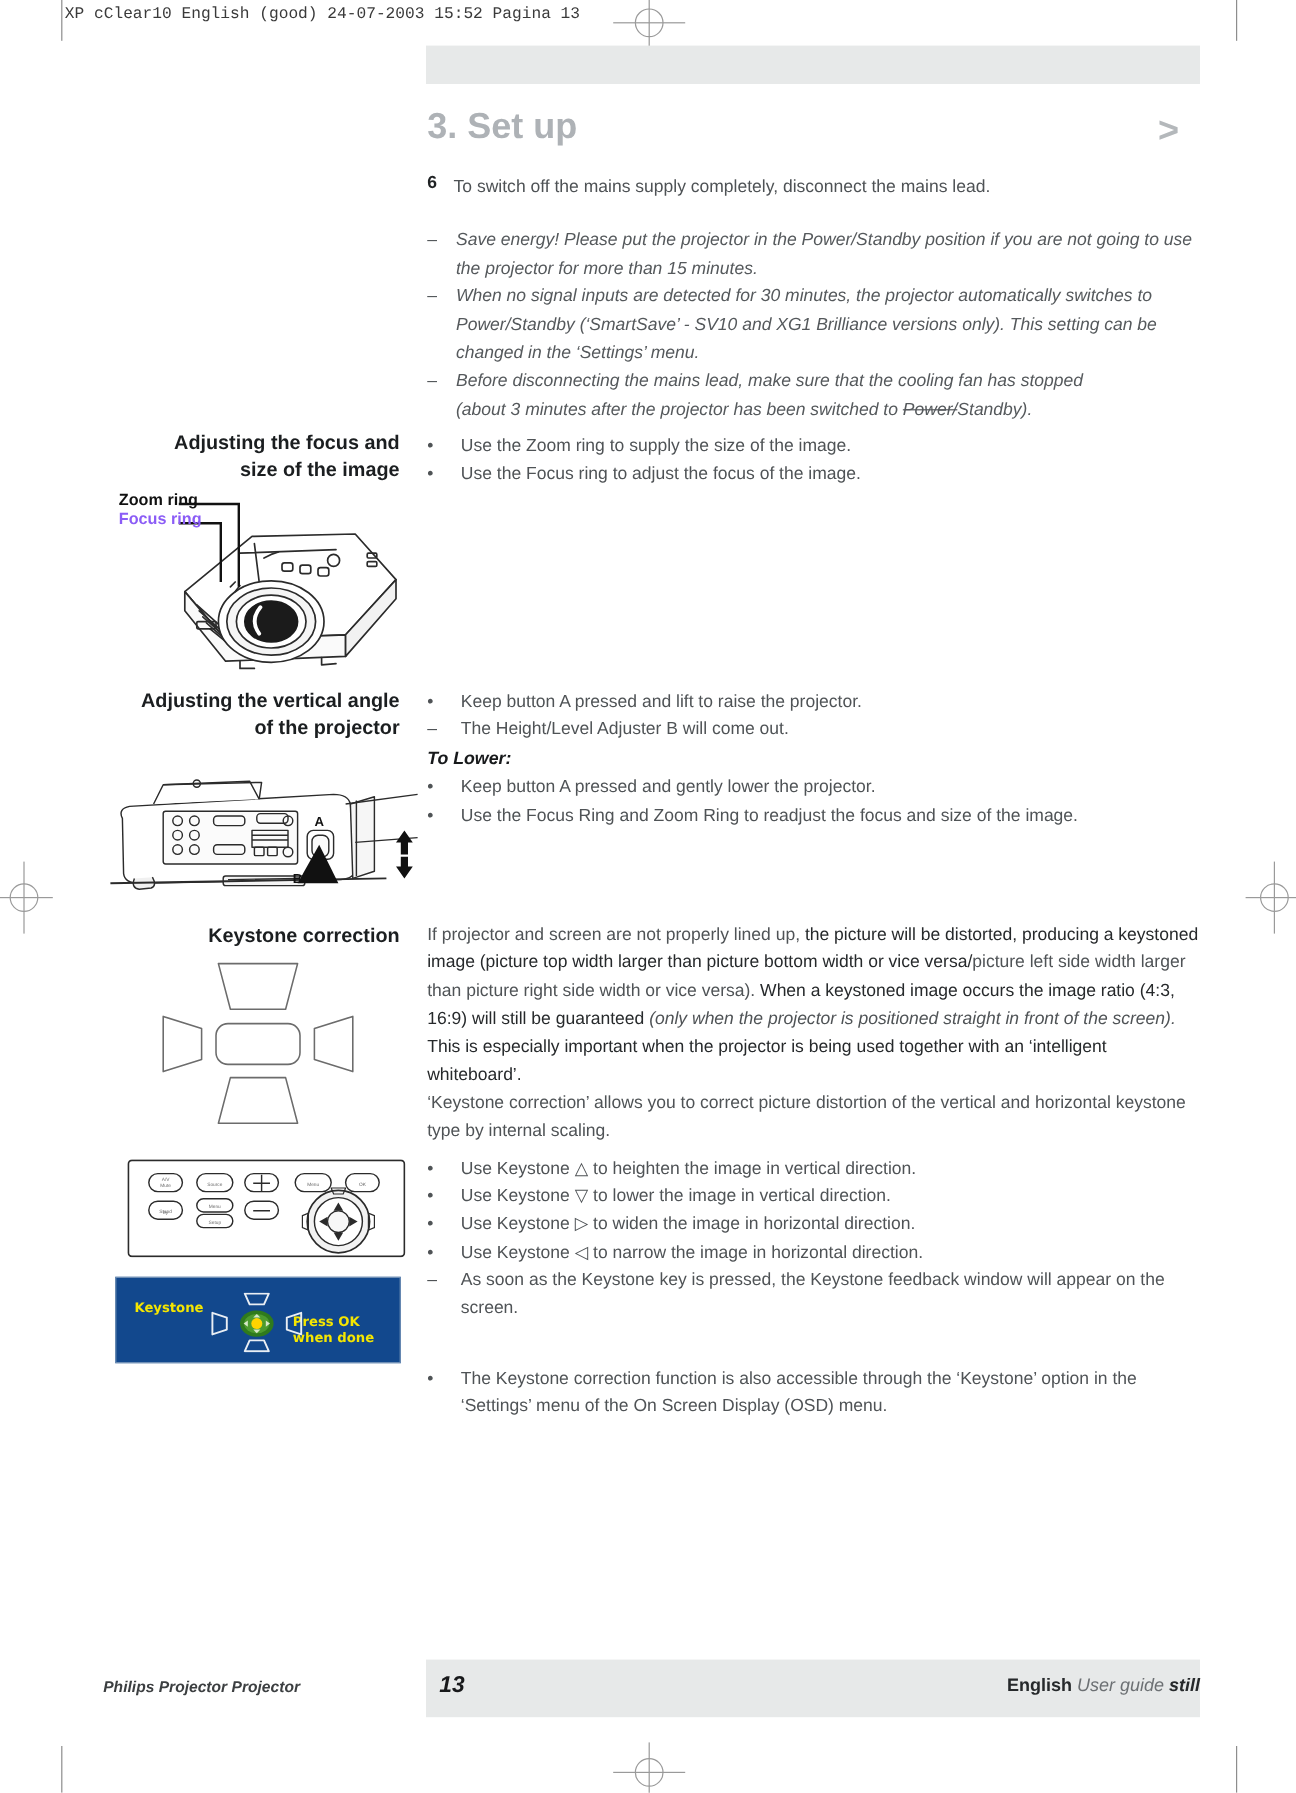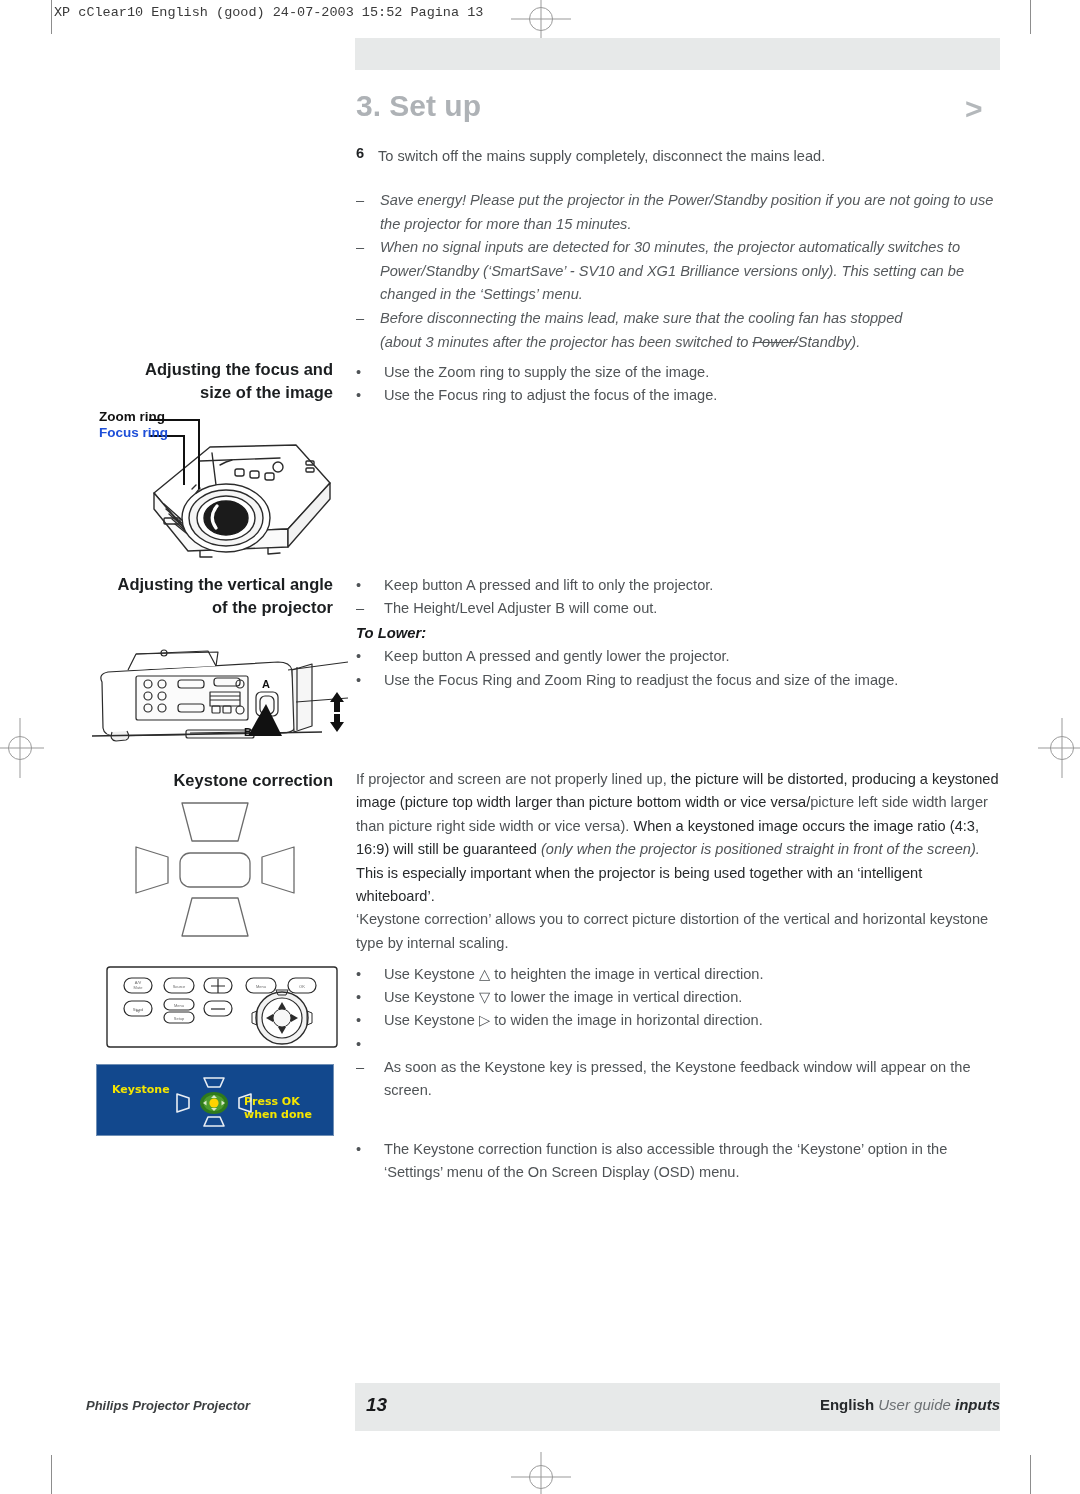--- a/index.html
+++ b/index.html
@@ -185,31 +185,31 @@
         <rect x="72" y="113" width="16" height="6" rx="1"></rect>
       </g>
 
       <g stroke="#111" stroke-width="2" fill="none">
         <path d="M57 15 L107 15 L107 84"></path>
         <path d="M57 31 L92 31 L92 80"></path>
       </g>
     </svg>
   </div>
   <div style="position:absolute;left:99px;top:409px;font-size:13.5px;font-weight:bold;color:#111;text-align:center;">Zoom ring</div>
-  <div style="position:absolute;left:99px;top:425px;font-size:13.5px;font-weight:bold;color:#1d4ed8;">Focus ring</div>
+  <div style="position:absolute;left:99px;top:425px;font-size:13.5px;font-weight:bold;color:#8b5cf6;">Focus ring</div>
 
   <div class="col-l" style="top:573px;">
     <div class="sidehead">Adjusting the vertical angle</div>
     <div class="sidehead">of the projector</div>
   </div>
 
   <div class="col-r" style="top:574px;">
     <div class="bullrow">
       <div class="mk">•</div>
-      <div class="bd">Keep button A pressed and lift to only the projector.</div>
+      <div class="bd">Keep button A pressed and lift to raise the projector.</div>
     </div>
     <div class="bullrow">
       <div class="mk">–</div>
       <div class="bd">The Height/Level Adjuster B will come out.</div>
     </div>
     <div class="subhd" style="margin-top:2px;">To Lower:</div>
     <div class="bullrow">
       <div class="mk">•</div>
       <div class="bd">Keep button A pressed and gently lower the projector.</div>
     </div>
@@ -306,20 +306,21 @@
     <div class="bullrow">
       <div class="mk">•</div>
       <div class="bd">Use Keystone ▽ to lower the image in vertical direction.</div>
     </div>
     <div class="bullrow">
       <div class="mk">•</div>
       <div class="bd">Use Keystone ▷ to widen the image in horizontal direction.</div>
     </div>
     <div class="bullrow">
       <div class="mk">•</div>
+      <div class="bd">Use Keystone ◁ to narrow the image in horizontal direction.</div>
     </div>
     <div class="bullrow">
       <div class="mk">–</div>
       <div class="bd">As soon as the Keystone key is pressed, the Keystone feedback window will appear on the screen.</div>
     </div>
   </div>
 
   <div class="col-r" style="top:1138px;">
     <div class="bullrow">
       <div class="mk">•</div>
@@ -400,16 +401,16 @@
       </svg>
     </div>
   </div>
 
   <div class="footband"></div>
   <div class="footleft">Philips Projector Projector</div>
   <div class="footpg">13</div>
   <div class="footright">
     <span class="b">English</span>
     <span class="g">User guide</span>
-    <span class="c">inputs</span>
+    <span class="c">still</span>
   </div>
 
 </div>
 
 </body></html>

